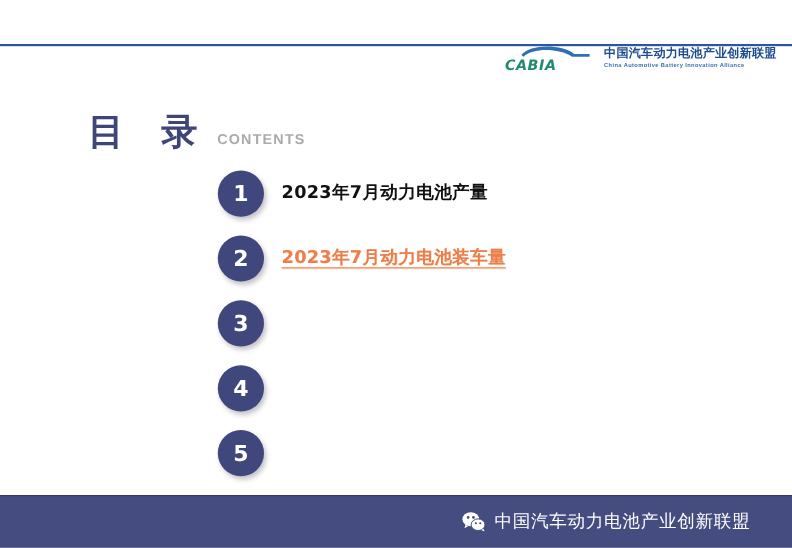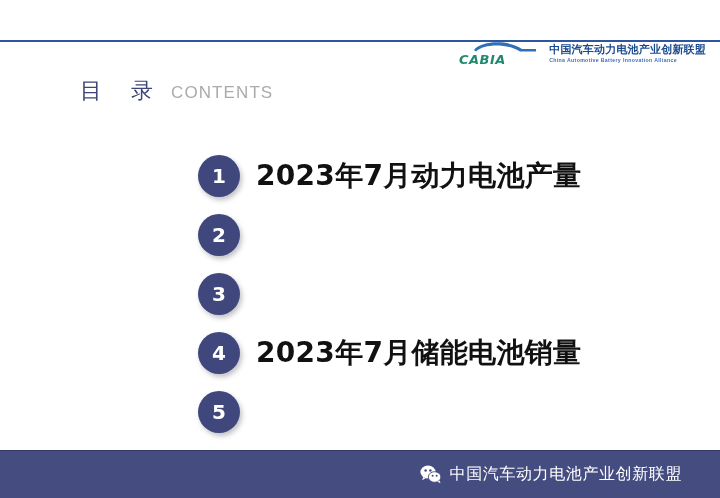--- a/index.html
+++ b/index.html
@@ -64,30 +64,31 @@
 
   
   .title-block {
     position: absolute;
     left: 80px;
     top: 80px;
     display: flex;
     align-items: baseline;
   }
   .title-cn {
-    font-size: 22px;
-    font-weight: normal;
+    font-size: 33px;
+    font-weight: bold;
     color: #3e4677;
     letter-spacing: 11px;
     line-height: 1;
     font-family: "DejaVu Sans", "Liberation Sans", sans-serif;
+    margin-top: 23px;
   }
   .title-en {
-    font-size: 17px;
-    font-weight: normal;
+    font-size: 13px;
+    font-weight: bold;
     color: #ababab;
     letter-spacing: 1.1px;
     line-height: 1;
     margin-left: 7px;
     text-align: right;
   }
 
   
   .contents {
     position: absolute;
@@ -111,21 +112,21 @@
     font-weight: bold;
     display: flex;
     align-items: center;
     justify-content: center;
     flex: 0 0 auto;
     box-shadow: 2px 3px 5px rgba(120,120,130,0.45);
     font-family: "DejaVu Sans", "Liberation Sans", sans-serif;
   }
   .row-label {
     margin-left: 16px;
-    font-size: 28px;
+    font-size: 16px;
     font-weight: bold;
     color: #111111;
     white-space: nowrap;
     letter-spacing: 0.3px;
     font-family: "DejaVu Sans", "Liberation Sans", sans-serif;
   }
   .row.is-active .row-label {
     color: #ed7d49;
     text-decoration: underline;
     text-underline-offset: 4px;
@@ -195,29 +196,29 @@
 
 <div class="contents">
 
   <div class="row">
     <span class="badge">1</span>
     <span class="row-label">2023年7月动力电池产量</span>
   </div>
 
   <div class="row is-active">
     <span class="badge">2</span>
+    <span class="row-label">2023年7月动力电池装车量</span>
   </div>
 
   <div class="row">
     <span class="badge">3</span>
   </div>
 
   <div class="row">
     <span class="badge">4</span>
-    <span class="row-label">2023年7月储能电池销量</span>
   </div>
 
   <div class="row">
     <span class="badge">5</span>
   </div>
 
 </div>
 
 <div class="footer">
   <div class="footer-inner">

